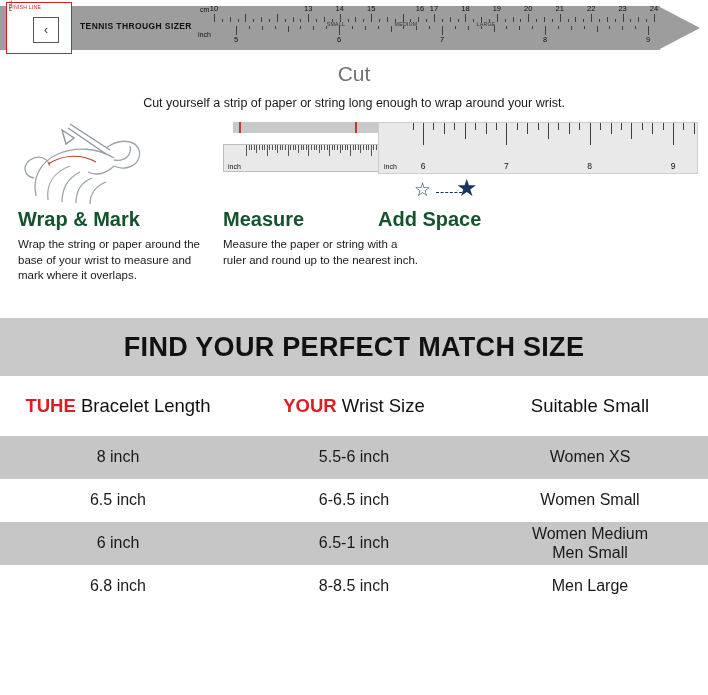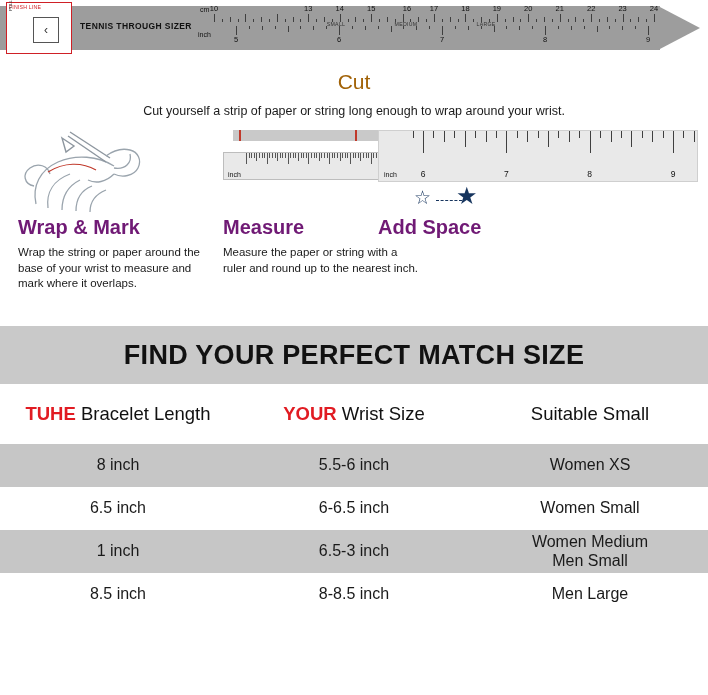--- a/index.html
+++ b/index.html
@@ -149,22 +149,22 @@
     font-size: 5.2px;
     color: #333;
     transform: translateX(-50%);
     letter-spacing: .3px;
   }
 
   
   .cut-head {
     text-align: center;
     font-size: 21px;
-    color: #a16207;
-    margin-top: 12px;
+    color: #737373;
+    margin-top: 4px;
   }
   .cut-sub {
     text-align: center;
     font-size: 12.5px;
     color: #1a1a1a;
     margin-top: 10px;
   }
 
   
   .steps {
@@ -176,21 +176,21 @@
   .step {
     position: absolute;
     top: 0;
   }
   .step-art {
     position: relative;
     height: 90px;
   }
   .step-title {
     font-size: 20px;
-    color: #701a75;
+    color: #14532d;
     font-weight: bold;
     margin: 0;
   }
   .step-body {
     font-size: 11.5px;
     color: #1a1a1a;
     line-height: 1.35;
     margin-top: 6px;
   }
 
@@ -314,21 +314,21 @@
   <div class="sizer-title">TENNIS THROUGH SIZER</div>
 
   <span class="unit-lab" style="left:200px; top:6px;">cm</span>
   <span class="unit-lab" style="left:198px; top:31px;">inch</span>
 
   <div class="top-ticks" id="cmScale">
       <span class="cm-num" style="left: 18px;">10</span>
       <span class="cm-num" style="left: 112.286px;">13</span>
       <span class="cm-num" style="left: 143.714px;">14</span>
       <span class="cm-num" style="left: 175.143px;">15</span>
-      <span class="cm-num" style="left: 211px;">16</span>
+      <span class="cm-num" style="left: 224px;">16</span>
       <span class="cm-num" style="left: 238px;">17</span>
       <span class="cm-num" style="left: 269.429px;">18</span>
       <span class="cm-num" style="left: 300.857px;">19</span>
       <span class="cm-num" style="left: 332.286px;">20</span>
       <span class="cm-num" style="left: 363.714px;">21</span>
       <span class="cm-num" style="left: 395.143px;">22</span>
       <span class="cm-num" style="left: 426.571px;">23</span>
       <span class="cm-num" style="left: 458px;">24</span>
       <span class="tick" style="left: 18px; height: 8px;"></span>
       <span class="tick" style="left: 25.8571px; height: 3px;"></span>
@@ -610,23 +610,23 @@
         <td>8 inch</td>
         <td>5.5-6 inch</td>
         <td>Women XS</td>
       </tr>
       <tr class="plain">
         <td>6.5 inch</td>
         <td>6-6.5 inch</td>
         <td>Women Small</td>
       </tr>
       <tr class="shade">
-        <td>1 inch</td>
-        <td>6.5-3 inch</td>
+        <td>6 inch</td>
+        <td>6.5-1 inch</td>
         <td class="two-line">Women Medium<br>Men Small</td>
       </tr>
       <tr class="plain">
-        <td>8.5 inch</td>
+        <td>6.8 inch</td>
         <td>8-8.5 inch</td>
         <td>Men Large</td>
       </tr>
     </tbody>
 </table>
 
 </body></html>

